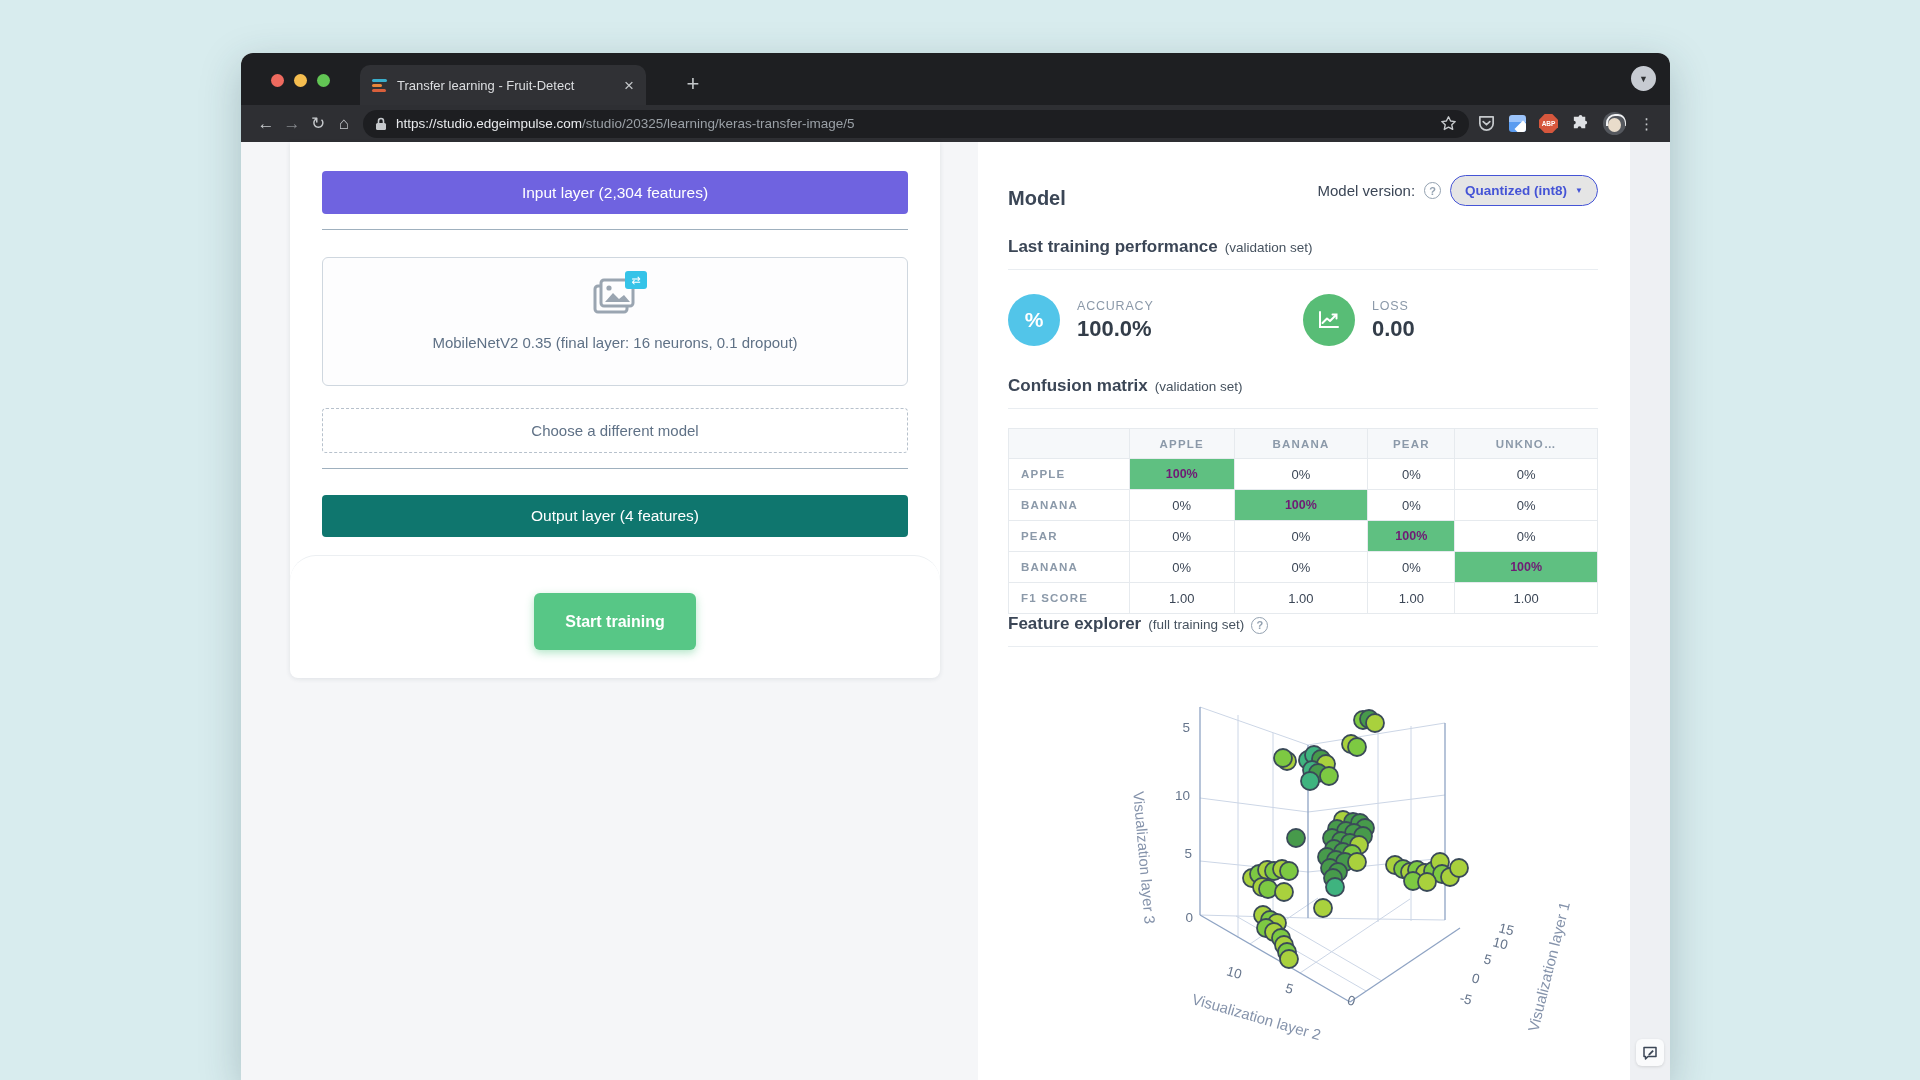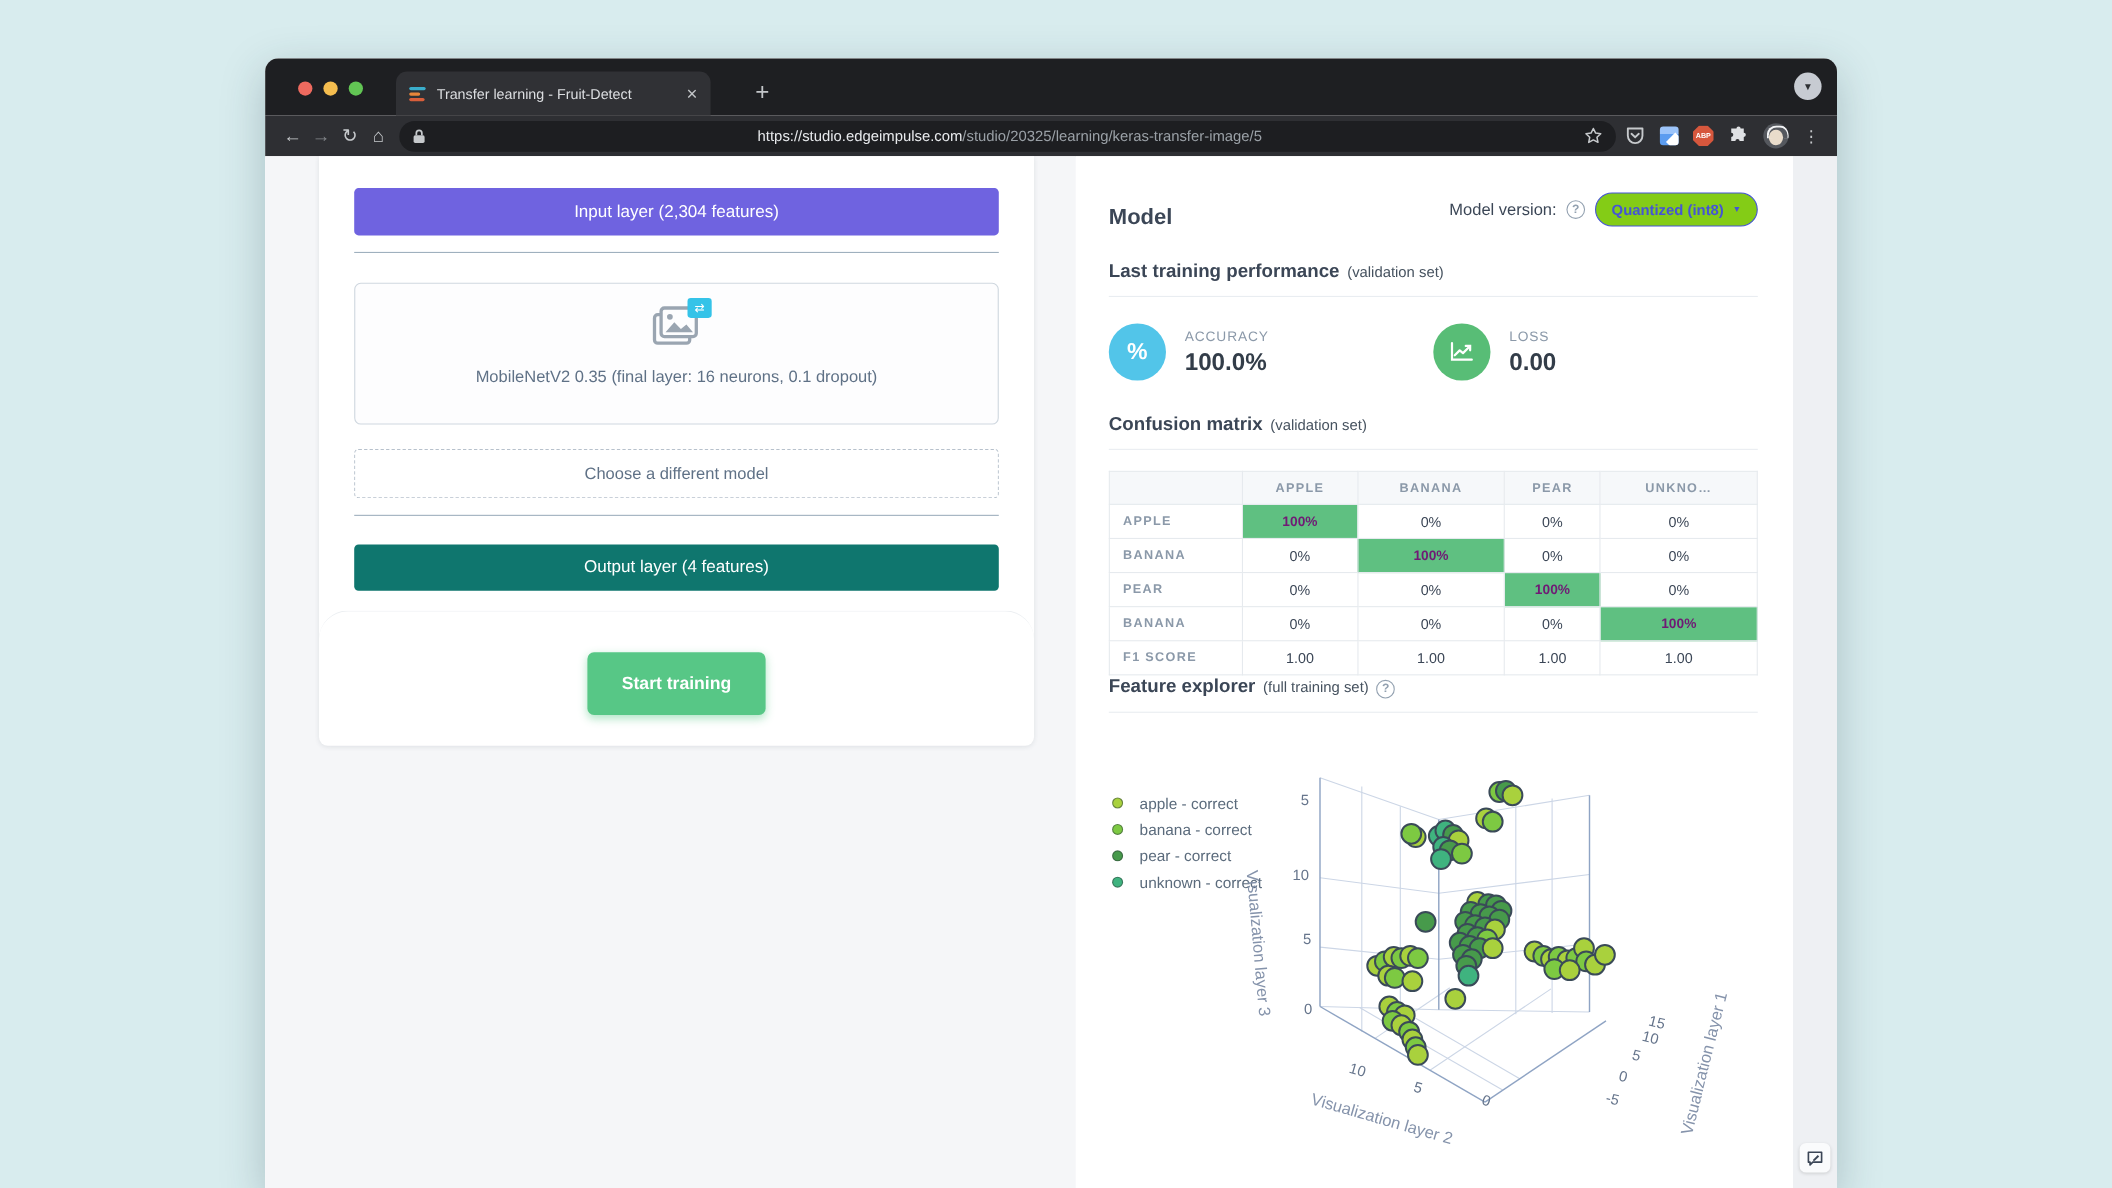--- a/index.html
+++ b/index.html
@@ -24,21 +24,21 @@
   .tab-close { color:#c3c6c9; font-size:17px; margin-left:auto; line-height:1; cursor:default; }
   .newtab { position:absolute; left:438px; bottom:7px; color:#c3c6c9; font-size:22px; width:28px; height:28px;
     display:flex; align-items:center; justify-content:center; }
   .caret-btn { position:absolute; right:14px; top:13px; width:25px; height:25px; border-radius:50%;
     background:#c7cbd2; color:#2e3033; font-size:9px; display:flex; align-items:center; justify-content:center; }
 
   .toolbar { height:37px; background:#2e2f33; display:flex; align-items:center; padding:0 12px; flex:none; }
   .nav-ic { color:#c6c9cc; font-size:17px; width:26px; text-align:center; flex:none; line-height:1; }
   .nav-fwd { color:#85888c; }
   .omnibox { flex:1; height:28px; background:#1d1e21; border-radius:14px; display:flex; align-items:center;
-    padding:0 12px; margin:0 8px 0 6px; min-width:0;text-align:center; }
+    padding:0 12px; margin:0 8px 0 6px; min-width:0; }
   .url { font-size:13.5px; white-space:nowrap; overflow:hidden; margin-left:9px; flex:1; }
   .url-host { color:#e8eaed; } .url-path { color:#9aa0a6; }
   .right-ics { display:flex; align-items:center; gap:13px; padding-right:4px; flex:none; }
   .abp { width:19px; height:19px; background:#d6573d; color:#fff; font-size:6.5px; font-weight:bold;
     display:flex; align-items:center; justify-content:center;
     clip-path:polygon(30% 0,70% 0,100% 30%,100% 70%,70% 100%,30% 100%,0 70%,0 30%); }
   .ext-blue { width:17px; height:17px; border-radius:3px; background:linear-gradient(180deg,#9cc4fa 0 40%,#5b9cf0 40% 100%); position:relative; overflow:hidden; }
   .ext-blue::after{ content:""; position:absolute; right:-3px; bottom:-3px; width:12px; height:12px; background:#fff; transform:rotate(45deg); }
   .avatar { width:23px; height:23px; border-radius:50%; background:#55585e; overflow:hidden; position:relative; }
   .avatar::before { content:""; position:absolute; left:5px; top:6px; width:13px; height:14px; border-radius:50%; background:#e9dccb; }
@@ -68,21 +68,21 @@
   .btn-train { width:162px; height:57px; background:#57c786; border:none; border-radius:6px; color:#fff;
     font-size:16px; font-weight:bold; font-family:inherit; box-shadow:0 3px 8px rgba(87,199,134,.45); }
 
   .right-region { width:652px; background:#fff; padding:0 32px 0 30px; position:relative; overflow:hidden; flex:none; }
   .panel-head { margin-top:29px; display:flex; align-items:center; justify-content:space-between; }
   .panel-title { font-size:20px; font-weight:bold; color:#3b4656;margin-top:16px; }
   .ver-wrap { display:flex; align-items:center; gap:9px; }
   .ver-label { font-size:15px; color:#3b4656;padding-left:13px; }
   .help-circ { width:17px; height:17px; border-radius:50%; border:1.5px solid #93a1b0; color:#93a1b0;
     font-size:11px; font-weight:bold; display:flex; align-items:center; justify-content:center; flex:none; }
-  .ver-btn { display:flex; align-items:center; gap:8px; border:1.5px solid #4554d6; color:#4554d6; background:#84cc16;
+  .ver-btn { display:flex; align-items:center; gap:8px; border:1.5px solid #4554d6; color:#4554d6; background:#e5e5e5;
     border-radius:17px; padding:7px 14px; font-size:13.5px; font-weight:bold; font-family:inherit; }
   .ver-caret { font-size:8px; }
 
   .sec-head { display:flex; align-items:baseline; gap:7px; }
   .sec-head .h { font-size:17px; font-weight:bold; color:#3b4656; }
   .sec-head .s { font-size:13.5px; color:#46525f; }
   .hr { border-top:1px solid #e9edf1; margin-top:12px; }
   .mt-perf { margin-top:27px; } .mt-conf { margin-top:30px; } .mt-exp { }
 
   .metrics { margin-top:24px; display:flex; }
@@ -295,38 +295,20 @@
         </table>
 
       <div class="sec-head mt-exp">
         <span class="h">Feature explorer</span>
         <span class="s">(full training set)</span>
         <span class="help-circ">?</span>
       </div>
       <div class="hr"></div>
 
       <div class="plot-wrap">
-        <ul class="legend" id="plot-legend">
-            <li>
-              <span class="dot" style="background: rgb(169, 209, 61);"></span>
-              <span class="lt">apple - correct</span>
-            </li>
-            <li>
-              <span class="dot" style="background: rgb(125, 201, 66);"></span>
-              <span class="lt">banana - correct</span>
-            </li>
-            <li>
-              <span class="dot" style="background: rgb(71, 154, 75);"></span>
-              <span class="lt">pear - correct</span>
-            </li>
-            <li>
-              <span class="dot" style="background: rgb(63, 179, 127);"></span>
-              <span class="lt">unknown - correct</span>
-            </li>
-          </ul>
         <svg class="plot-svg" width="490" height="380" viewBox="0 0 490 380">
           <g stroke="#ccd6e6" stroke-width="1" fill="none">
             <path d="M108 15 V238"></path>
               <path d="M143 33 V228"></path>
               <path d="M248 28 V222"></path>
               <path d="M281 26 V221"></path>
             <path d="M70 7 L178 45"></path>
               <path d="M178 45 L315 23"></path>
             <path d="M70 98 L178 112 L315 95"></path>
             <path d="M70 161 L178 172 L315 158"></path>

